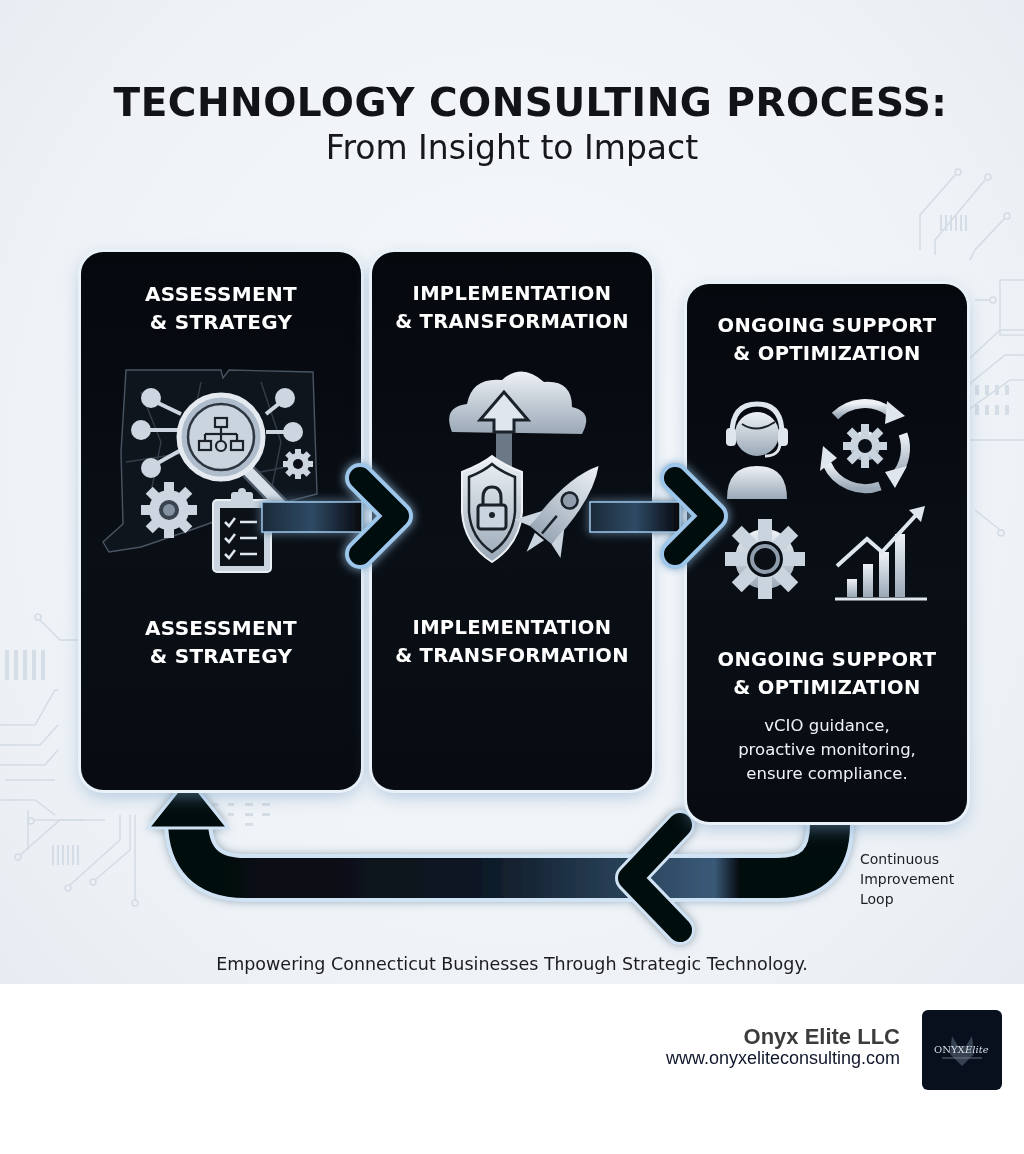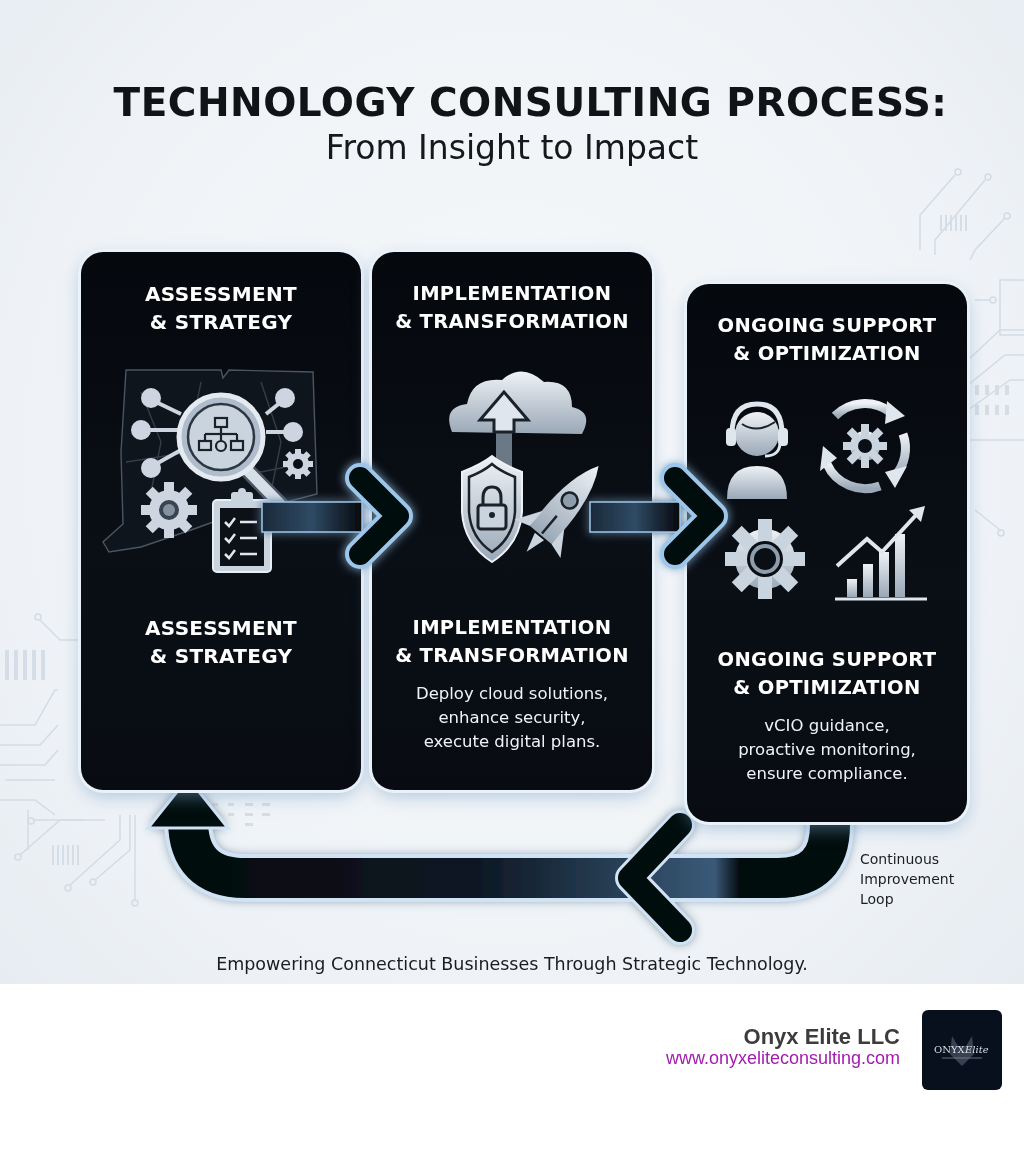--- a/index.html
+++ b/index.html
@@ -63,21 +63,21 @@
 
   #divider { position: absolute; left: 0; top: 1023px; width: 1024px; height: 3px; background: #050505; }
 
   #footer { position: absolute; left: 0; top: 984px; width: 1024px; height: 148px; background: #ffffff; }
   .brand-name {
     position: absolute; right: 124px; top: 40px; font-family: "Liberation Sans", sans-serif;
     font-weight: bold; font-size: 22px; color: #3c3c3c; text-align: right;
   }
   .brand-url {
     position: absolute; right: 124px; top: 64px; font-family: "Liberation Sans", sans-serif;
-    font-size: 18px; color: #a21caf; text-align: right;
+    font-size: 18px; color: #0f172a; text-align: right;
   }
   .brand-logo {
     position: absolute; left: 922px; top: 26px; width: 80px; height: 80px;
     background: #07101c; border-radius: 6px; overflow: hidden;
   }
   .brand-logo svg { width: 80px; height: 80px; }
 </style>
 </head>
 <body>
 
@@ -299,23 +299,20 @@
         <circle cx="0" cy="-15" r="8" fill="#8e9cab" stroke="#1a2129" stroke-width="2.5"></circle>
         <path d="M-14 10 L-30 35 L-14 30 Z M14 10 L30 35 L14 30 Z" fill="#c9d4df"></path>
         <path d="M-6 32 L0 52 L6 32 Z" fill="#c9d4df"></path>
         <line x1="0" y1="5" x2="0" y2="28" stroke="#1a2129" stroke-width="2.5"></line>
       </g>
     </svg>
     <div class="head2">
       <div>IMPLEMENTATION</div>
       <div>&amp; TRANSFORMATION</div>
     </div>
-    <div class="desc">Deploy cloud solutions,
-enhance security,
-execute digital plans.</div>
   </div>
 
   <div class="card" id="card-3">
     <div class="head">
       <div>ONGOING SUPPORT</div>
       <div>&amp; OPTIMIZATION</div>
     </div>
     <svg class="icons" viewBox="0 0 280 240">
       <defs>
         <linearGradient id="silver3" x1="0" y1="0" x2="0" y2="1">

